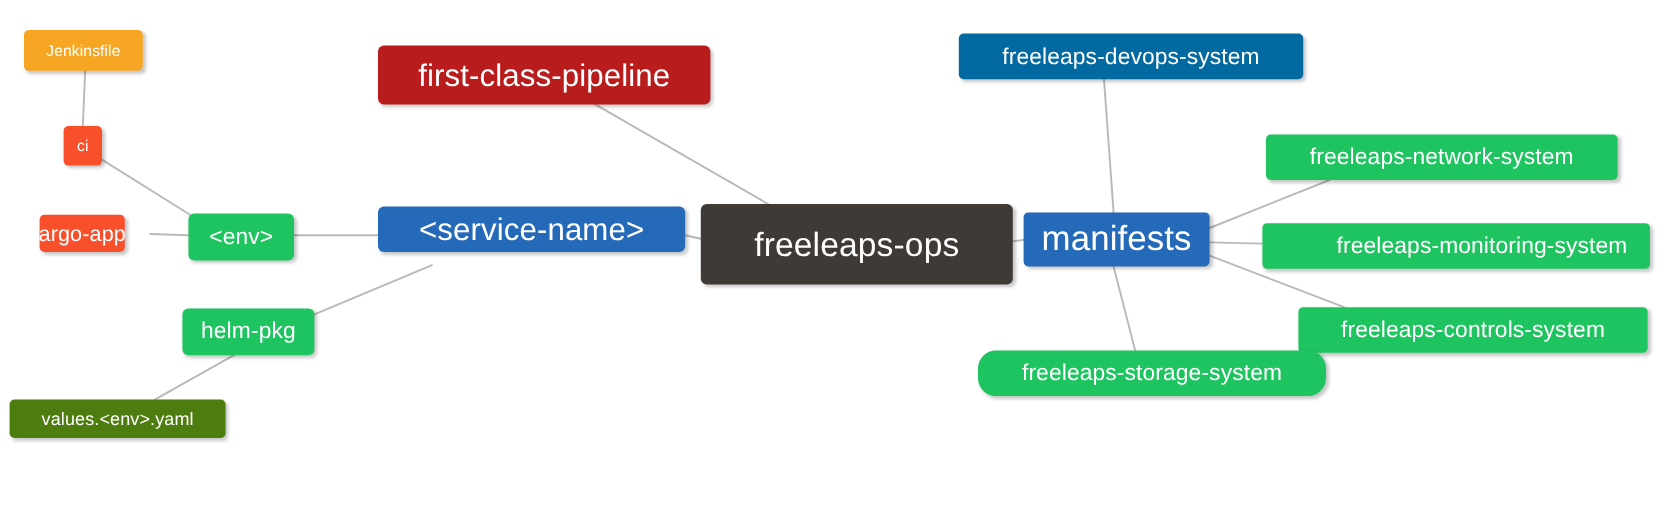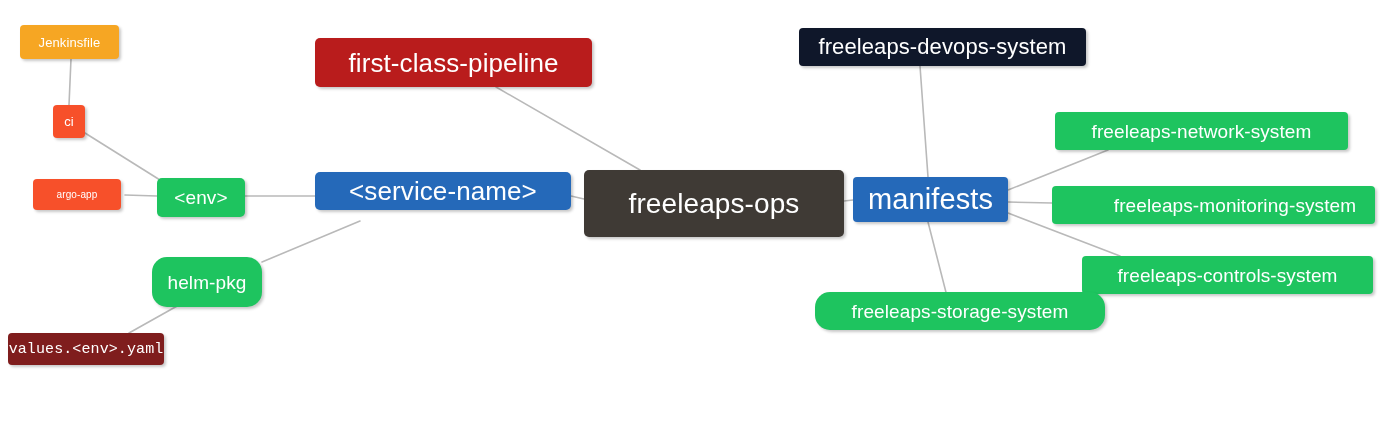--- a/index.html
+++ b/index.html
@@ -66,45 +66,45 @@
       <line x1="1008" y1="213" x2="1120" y2="256" stroke="#b9b9b9" stroke-width="1.6" stroke-linecap="round"></line>
       <line x1="928" y1="222" x2="950" y2="308" stroke="#b9b9b9" stroke-width="1.6" stroke-linecap="round"></line>
     </svg>
   <div id="nodes">
       <div class="node" style="left: 20px; top: 25px; width: 99px; height: 34px; background: rgb(246, 166, 35); font-size: 13px; border-radius: 4px;">
         <span class="node-label">Jenkinsfile</span>
       </div>
       <div class="node" style="left: 53px; top: 105px; width: 32px; height: 33px; background: rgb(247, 80, 42); font-size: 13px; border-radius: 4px;">
         <span class="node-label">ci</span>
       </div>
-      <div class="node" style="left: 33px; top: 179px; width: 88px; height: 31px; background: rgb(247, 80, 42); font-size: 10px; border-radius: 4px;">
+      <div class="node" style="left: 33px; top: 179px; width: 71px; height: 31px; background: rgb(247, 80, 42); font-size: 18px; border-radius: 4px;">
         <span class="node-label">argo-app</span>
       </div>
       <div class="node" style="left: 157px; top: 178px; width: 88px; height: 39px; background: rgb(30, 196, 95); font-size: 19px; border-radius: 5px;">
         <span class="node-label">&lt;env&gt;</span>
       </div>
-      <div class="node" style="left: 152px; top: 257px; width: 110px; height: 50px; background: rgb(30, 196, 95); font-size: 19px; border-radius: 15px;">
+      <div class="node" style="left: 152px; top: 257px; width: 110px; height: 39px; background: rgb(30, 196, 95); font-size: 19px; border-radius: 5px;">
         <span class="node-label">helm-pkg</span>
       </div>
-      <div class="node" style="left: 8px; top: 333px; width: 156px; height: 32px; background: #7f1d1d; font-size: 15px; border-radius: 4px; font-family: Liberation Mono, monospace;">
+      <div class="node" style="left: 8px; top: 333px; width: 180px; height: 32px; background: #4d7c0f; font-size: 15px; border-radius: 4px;">
         <span class="node-label">values.&lt;env&gt;.yaml</span>
       </div>
       <div class="node" style="left: 315px; top: 38px; width: 277px; height: 49px; background: #b91c1c; font-size: 26px; border-radius: 5px;">
         <span class="node-label">first-class-pipeline</span>
       </div>
       <div class="node" style="left: 315px; top: 172px; width: 256px; height: 38px; background: rgb(37, 105, 185); font-size: 26px; border-radius: 5px;">
         <span class="node-label">&lt;service-name&gt;</span>
       </div>
       <div class="node" style="left: 584px; top: 170px; width: 260px; height: 67px; background: rgb(63, 58, 53); font-size: 28px; border-radius: 5px;">
         <span class="node-label">freeleaps-ops</span>
       </div>
       <div class="node" style="left: 853px; top: 177px; width: 155px; height: 45px; background: rgb(37, 105, 185); font-size: 29px; border-radius: 4px;">
         <span class="node-label">manifests</span>
       </div>
-      <div class="node" style="left: 799px; top: 28px; width: 287px; height: 38px; background: #0f172a; font-size: 22px; border-radius: 4px;">
+      <div class="node" style="left: 799px; top: 28px; width: 287px; height: 38px; background: #0369a1; font-size: 19px; border-radius: 4px;">
         <span class="node-label">freeleaps-devops-system</span>
       </div>
       <div class="node" style="left: 1055px; top: 112px; width: 293px; height: 38px; background: rgb(30, 196, 95); font-size: 19px; border-radius: 4px;">
         <span class="node-label">freeleaps-network-system</span>
       </div>
       <div class="node" style="left: 1052px; top: 186px; width: 323px; height: 38px; background: rgb(30, 196, 95); font-size: 19px; border-radius: 4px; padding-left: 43px;">
         <span class="node-label">freeleaps-monitoring-system</span>
       </div>
       <div class="node" style="left: 1062px; top: 256px; width: 291px; height: 38px; background: rgb(30, 196, 95); font-size: 19px; border-radius: 4px; margin-left: 20px;">
         <span class="node-label">freeleaps-controls-system</span>

